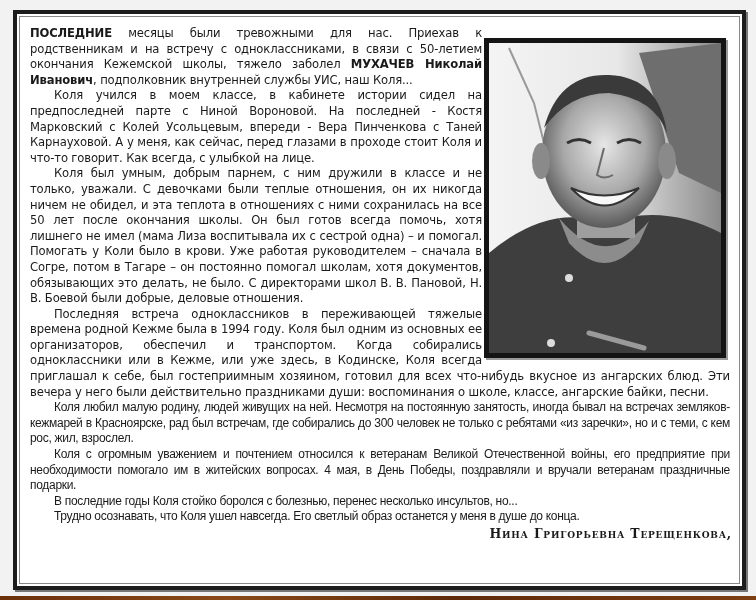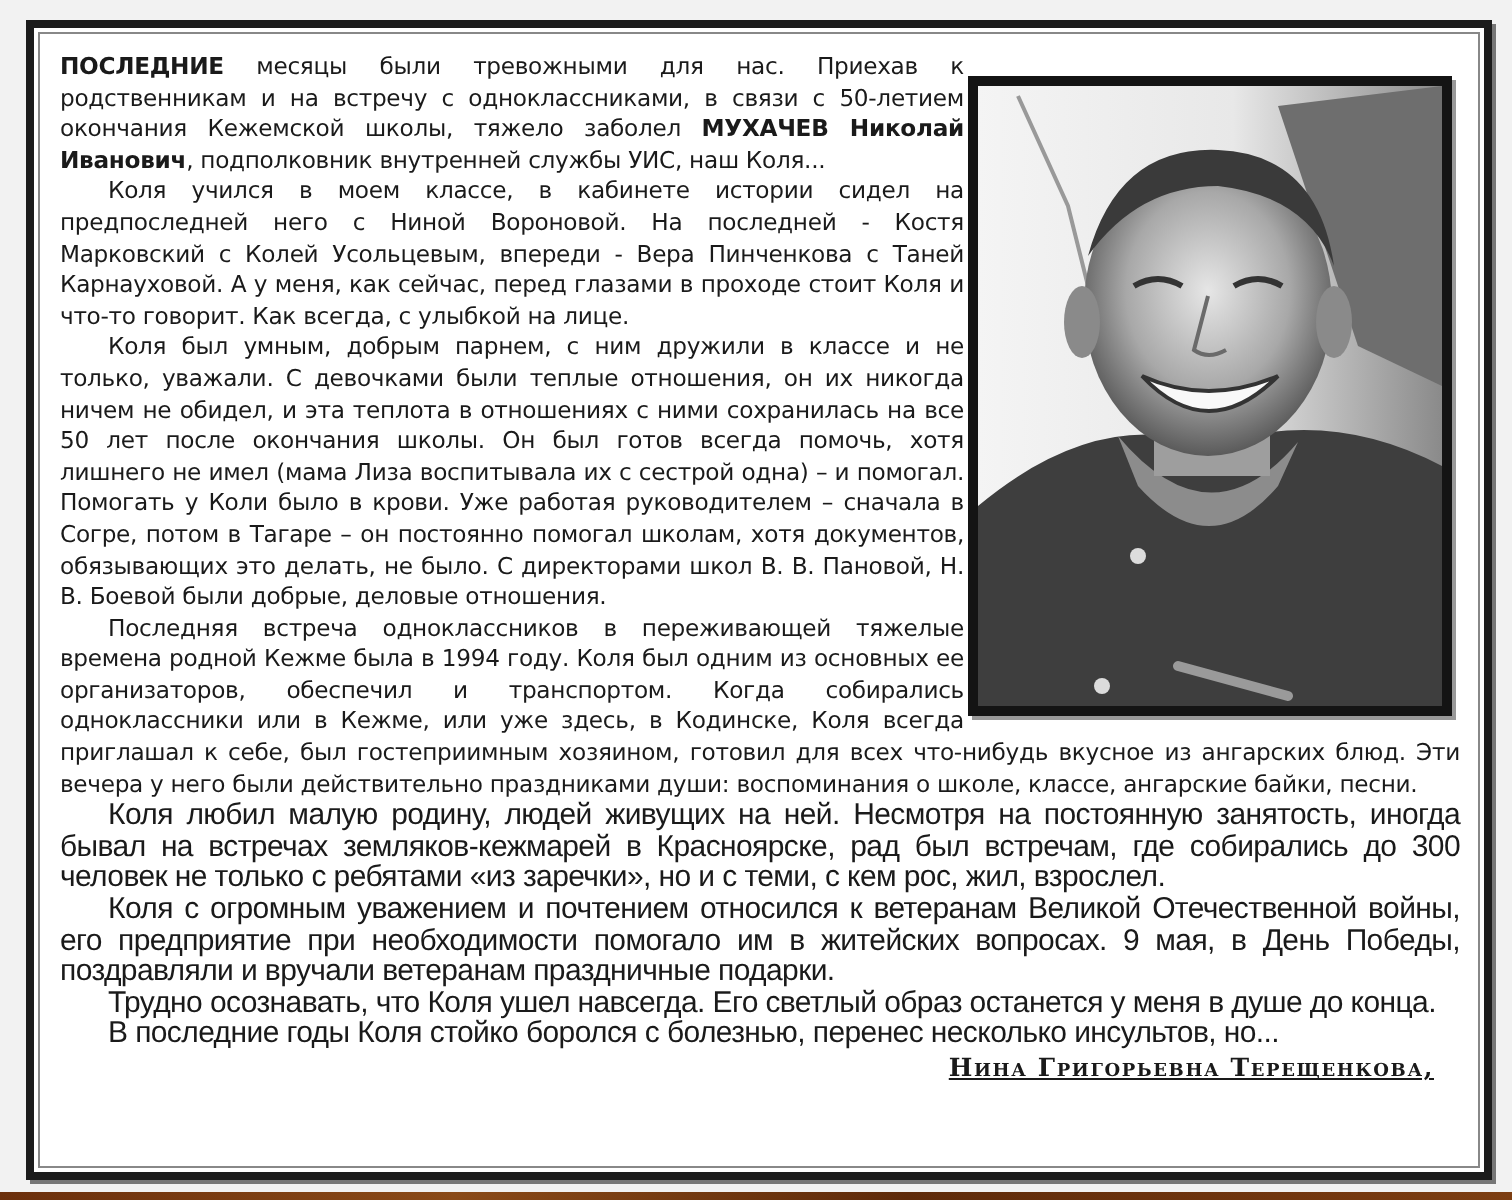--- a/index.html
+++ b/index.html
@@ -35,25 +35,24 @@
     .text {
       position: absolute; left: 13px; top: 12px; width: 700px;
       font-size: 11.6px; line-height: 15.6px; letter-spacing: -0.15px;
     }
     .float-spacer {
       float: right; width: 248px; height: 333px;
     }
     .text p { margin: 0; text-align: justify; text-indent: 24px; }
     .text p.first { text-indent: 0; }
     .text b { font-weight: bold; }
-    .narrow { font-family: "Liberation Sans", sans-serif; font-size: 15px; letter-spacing: -0.3px; }
+    .narrow { font-family: "Liberation Sans", sans-serif; font-size: 12px; letter-spacing: -0.3px; }
     .signature {
-      position: absolute; right: 25px; top: 512px; text-align: center;
+      position: absolute; right: 10px; top: 512px; text-align: center;
       font-family: "DejaVu Serif", serif;
-      text-decoration: underline;
     }
     .sig-name {
       font-weight: bold; font-size: 12.5px; letter-spacing: 0.8px;
       font-variant: small-caps;
     }
     .sig-role {
       font-style: italic; font-size: 11px; margin-top: 4px; letter-spacing: -0.2px;
       font-family: "Liberation Serif", serif; font-size: 12.5px;
     }
   </style>
@@ -103,27 +102,27 @@
 
       <path d="M82,145 Q115,180 150,145 Q115,160 82,145 Z" fill="#f8f8f8" stroke="#333" stroke-width="2"></path>
     </svg>
   </div>
 </div>
 
 <div class="frame" style="background:transparent;border-color:transparent;box-shadow:none;pointer-events:none;">
   <div class="text">
     <div class="float-spacer"></div>
     <p class="first"><b>ПОСЛЕДНИЕ</b><span> месяцы были тревожными для нас. Приехав к родственникам и на встречу с одноклассниками, в связи с 50-летием окончания Кежемской школы, тяжело заболел </span><b>МУХАЧЕВ Николай Иванович</b><span>, подполковник внутренней службы УИС, наш Коля...</span></p>
-    <p>Коля учился в моем классе, в кабинете истории сидел на предпоследней него с Ниной Вороновой. На последней - Костя Марковский с Колей Усольцевым, впереди - Вера Пинченкова с Таней Карнауховой. А у меня, как сейчас, перед глазами в проходе стоит Коля и что-то говорит. Как всегда, с улыбкой на лице.</p>
+    <p>Коля учился в моем классе, в кабинете истории сидел на предпоследней парте с Ниной Вороновой. На последней - Костя Марковский с Колей Усольцевым, впереди - Вера Пинченкова с Таней Карнауховой. А у меня, как сейчас, перед глазами в проходе стоит Коля и что-то говорит. Как всегда, с улыбкой на лице.</p>
     <p>Коля был умным, добрым парнем, с ним дружили в классе и не только, уважали. С девочками были теплые отношения, он их никогда ничем не обидел, и эта теплота в отношениях с ними сохранилась на все 50 лет после окончания школы. Он был готов всегда помочь, хотя лишнего не имел (мама Лиза воспитывала их с сестрой одна) – и помогал. Помогать у Коли было в крови. Уже работая руководителем – сначала в Согре, потом в Тагаре – он постоянно помогал школам, хотя документов, обязывающих это делать, не было. С директорами школ В. В. Пановой, Н. В. Боевой были добрые, деловые отношения.</p>
     <p>Последняя встреча одноклассников в переживающей тяжелые времена родной Кежме была в 1994 году. Коля был одним из основных ее организаторов, обеспечил и транспортом. Когда собирались одноклассники или в Кежме, или уже здесь, в Кодинске, Коля всегда приглашал к себе, был гостеприимным хозяином, готовил для всех что-нибудь вкусное из ангарских блюд. Эти вечера у него были действительно праздниками души: воспоминания о школе, классе, ангарские байки, песни.</p>
     <p class="narrow">Коля любил малую родину, людей живущих на ней. Несмотря на постоянную занятость, иногда бывал на встречах земляков-кежмарей в Красноярске, рад был встречам, где собирались до 300 человек не только с ребятами «из заречки», но и с теми, с кем рос, жил, взрослел.</p>
-    <p class="narrow">Коля с огромным уважением и почтением относился к ветеранам Великой Отечественной войны, его предприятие при необходимости помогало им в житейских вопросах. 9 мая, в День Победы, поздравляли и вручали ветеранам праздничные подарки.</p>
+    <p class="narrow">Коля с огромным уважением и почтением относился к ветеранам Великой Отечественной войны, его предприятие при необходимости помогало им в житейских вопросах. 4 мая, в День Победы, поздравляли и вручали ветеранам праздничные подарки.</p>
+    <p class="narrow">В последние годы Коля стойко боролся с болезнью, перенес несколько инсультов, но...</p>
     <p class="narrow">Трудно осознавать, что Коля ушел навсегда. Его светлый образ останется у меня в душе до конца.</p>
-    <p class="narrow">В последние годы Коля стойко боролся с болезнью, перенес несколько инсультов, но...</p>
   </div>
 
   <div class="signature">
     <div class="sig-name">Нина Григорьевна Терещенкова,</div>
   </div>
 </div>
 
 <div class="bottom-strip"></div>
 
 </body></html>

